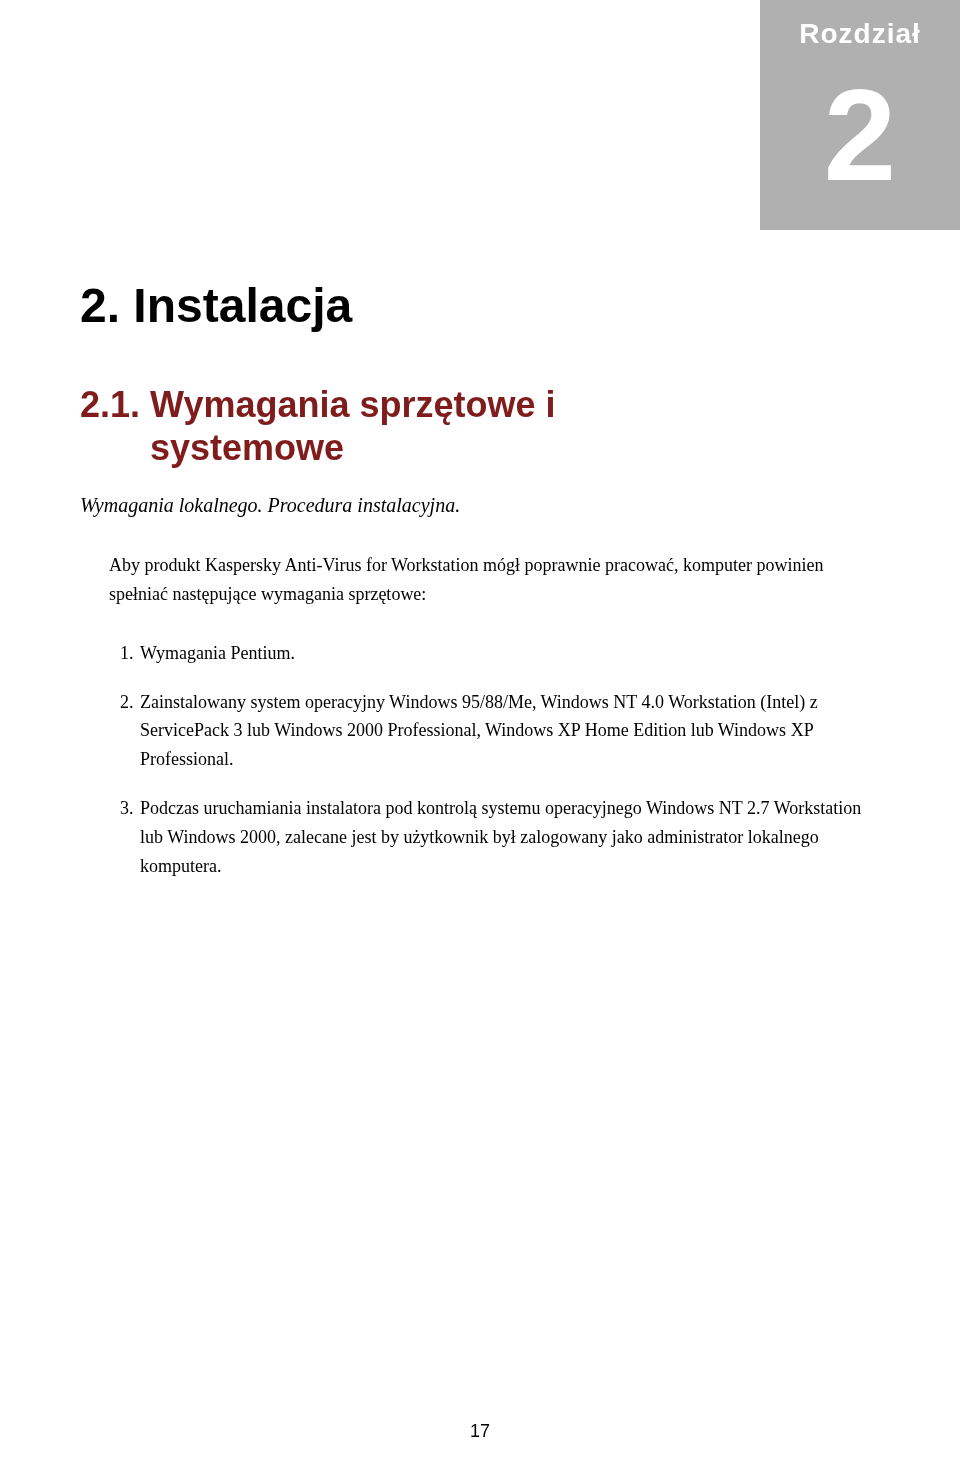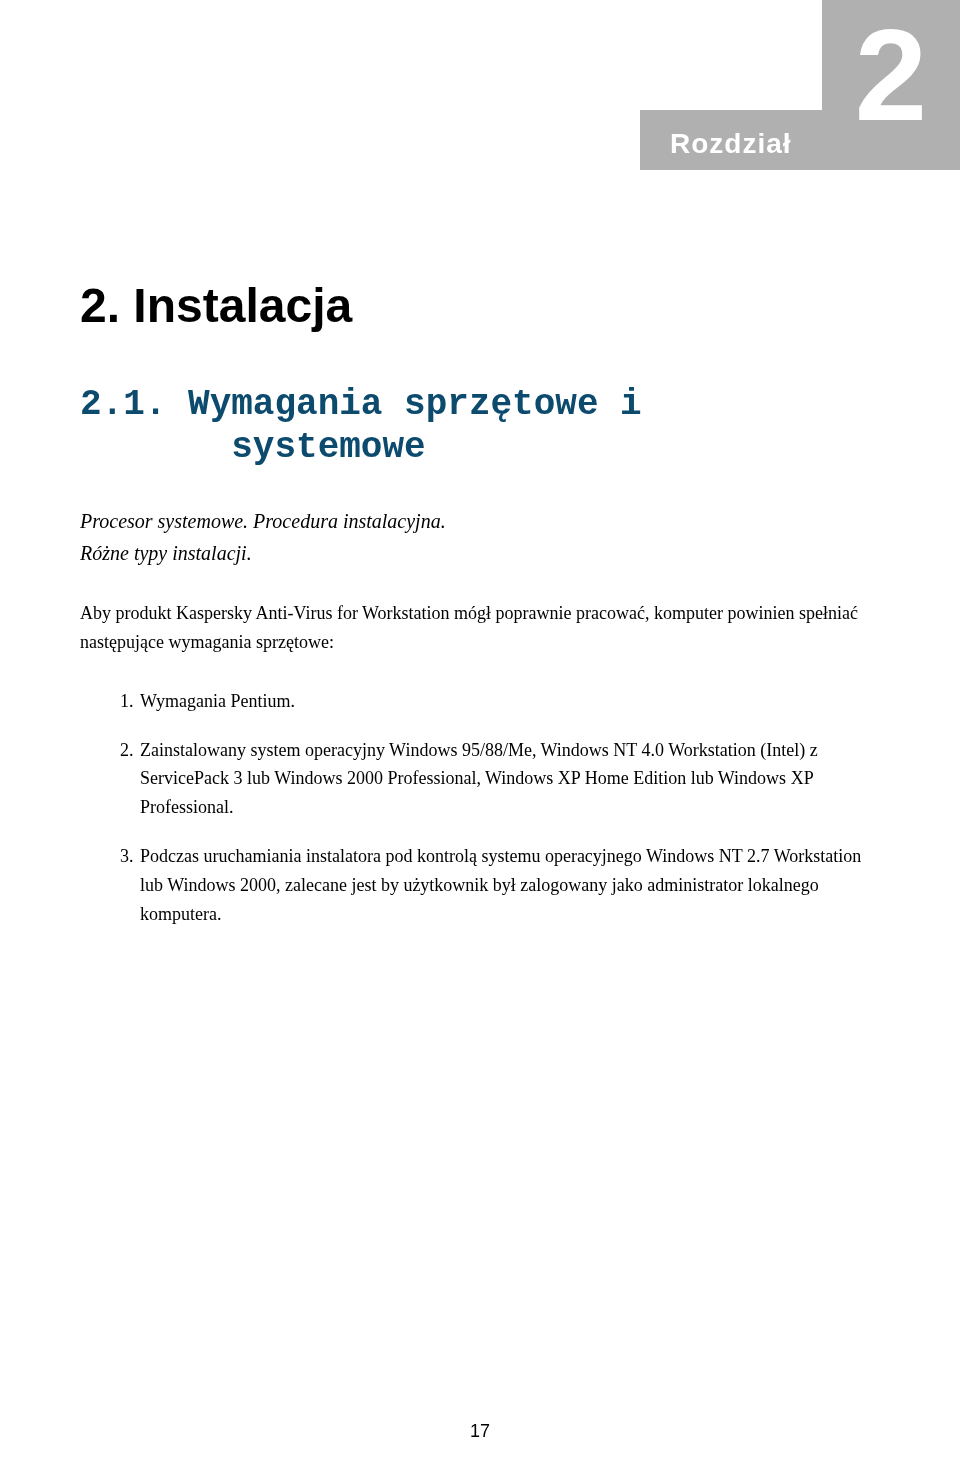--- a/index.html
+++ b/index.html
@@ -25,21 +25,21 @@
       position: relative;
     }
 
     
     .chapter-header {
       position: absolute;
       top: 0;
       right: 0;
       width: 320px;
       display: flex;
-      flex-direction: row;
+      flex-direction: column;
       align-items: flex-end;
     }
 
     .chapter-label-box {
       background: #b0b0b0;
       width: 200px;
       padding: 18px 30px 10px 30px;
       text-align: center;
     }
 
@@ -76,23 +76,23 @@
       font-weight: bold;
       font-family: Arial, sans-serif;
       color: #000000;
       margin-bottom: 50px;
       line-height: 1.1;
     }
 
     .section-title {
       font-size: 36px;
       font-weight: bold;
-      font-family: Liberation Mono, monospace;
-      color: #0c4a6e;
-      margin-bottom: 36px;
+      font-family: Liberation Sans, sans-serif;
+      color: #7f1d1d;
+      margin-bottom: 20px;
       line-height: 1.2;
     }
 
     .subtitle-list {
       margin-bottom: 30px;
     }
 
     .subtitle-item {
       font-size: 20px;
       font-style: italic;
@@ -100,20 +100,21 @@
       color: #000000;
       line-height: 1.6;
     }
 
     .intro-paragraph {
       font-size: 18px;
       font-family: 'Times New Roman', Times, serif;
       color: #000000;
       line-height: 1.6;
       margin-bottom: 30px;
+      margin-left: 29px;
     }
 
     .numbered-list {
       list-style: none;
       padding-left: 0;
     }
 
     .numbered-list-item {
       display: flex;
       margin-bottom: 20px;
@@ -165,22 +166,21 @@
   <div class="main-content">
 
     <h1 class="chapter-title">2. Instalacja</h1>
 
     <h2 class="section-title">
       <span>2.1.</span>
       <span> Wymagania sprzętowe i<br>&nbsp;&nbsp;&nbsp;&nbsp;&nbsp;&nbsp;&nbsp;systemowe</span>
     </h2>
 
     <div class="subtitle-list">
-      <p class="subtitle-item">Procesor systemowe. Procedura instalacyjna.</p>
-      <p class="subtitle-item">Różne typy instalacji.</p>
+      <p class="subtitle-item">Wymagania lokalnego. Procedura instalacyjna.</p>
     </div>
 
     <p class="intro-paragraph">Aby produkt Kaspersky Anti-Virus for Workstation mógł poprawnie pracować, komputer powinien spełniać następujące wymagania sprzętowe:</p>
 
     <ol class="numbered-list">
       <li class="numbered-list-item">
         <span class="item-number">1.</span>
         <span class="item-content">Wymagania Pentium.</span>
       </li>
       <li class="numbered-list-item">

